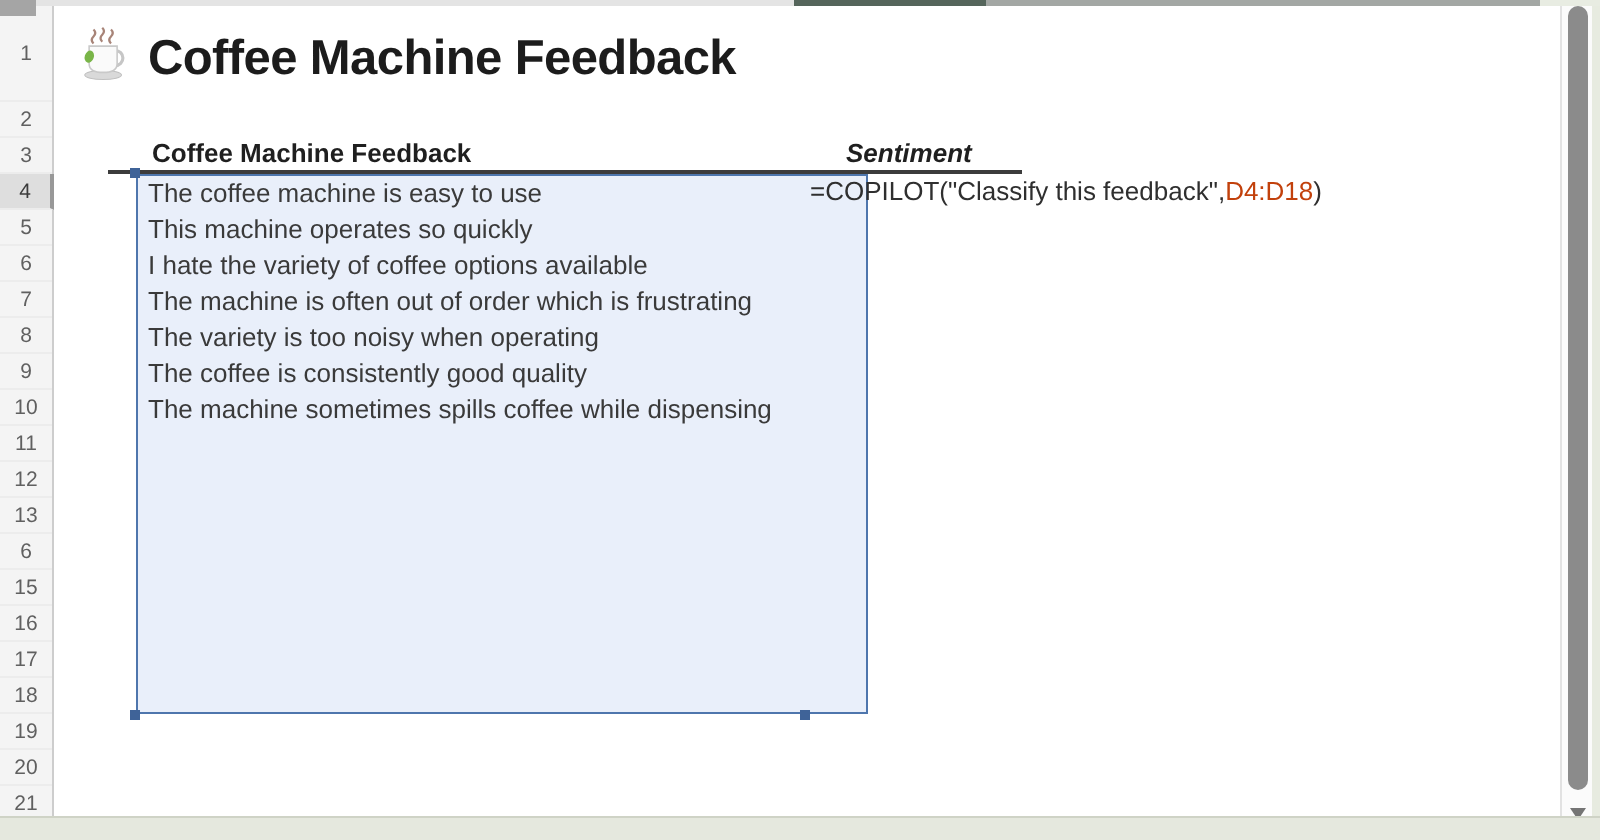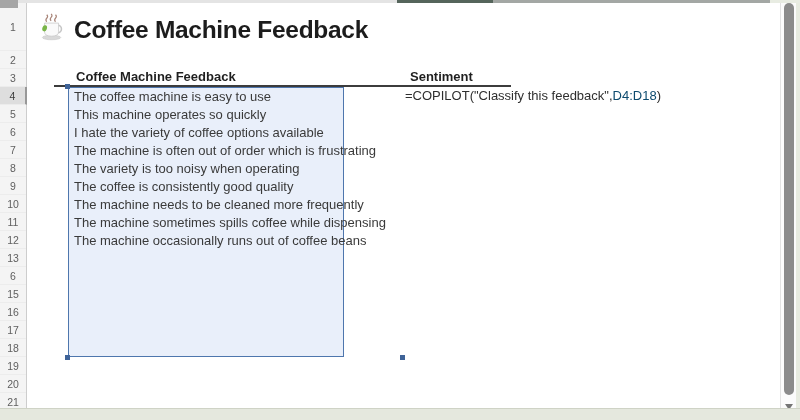--- a/index.html
+++ b/index.html
@@ -42,45 +42,45 @@
     font-size:24.5px;font-weight:700;color:#1c1c1c;letter-spacing:-0.3px;
     white-space:nowrap;
   }
 
   
   .col-header{
     position:absolute;top:69px;height:16px;line-height:16px;z-index:6;
     font-size:13px;font-weight:700;color:#1f1f1f;white-space:nowrap;
   }
   .hdr-feedback{left:76px;}
-  .hdr-sentiment{left:410px;}
+  .hdr-sentiment{left:423px;font-style:italic;}
   .hdr-underline{position:absolute;top:85px;height:2px;background:#3c3c3c;z-index:6;}
   .ul-feedback{left:54px;width:349px;}
   .ul-sentiment{left:403px;width:108px;}
 
   
   .range-selection{
-    position:absolute;left:68px;top:87px;width:276px;height:270px;
+    position:absolute;left:68px;top:87px;width:366px;height:270px;
     background:#e9effa;border:1px solid #4e76ad;box-sizing:border-box;z-index:4;
   }
   .range-selection .cell-row{
     height:18px;line-height:18px;padding-left:5px;
     font-size:13px;color:#3a3a3a;white-space:nowrap;overflow:visible;
   }
   .sel-handle{position:absolute;width:5px;height:5px;background:#3f6398;z-index:7;}
   .h-tl{left:65px;top:84px;}
   .h-bl{left:65px;top:355px;}
   .h-br{left:400px;top:355px;}
 
   
   .formula-cell{
     position:absolute;left:405px;top:87px;height:18px;line-height:18px;z-index:6;
     font-size:13px;color:#2f2f2f;white-space:nowrap;
   }
-  .formula-cell .ref{color:#0c4a6e;}
+  .formula-cell .ref{color:#c2410c;}
 
   
   .v-scrollbar{
     position:absolute;left:780px;top:3px;width:16px;height:405px;
     background:#fbfbfb;border-left:1px solid #e2e2e2;box-sizing:border-box;z-index:20;
   }
   .v-thumb{
     position:absolute;left:3px;top:0;width:10px;height:392px;
     background:#8b8b8b;border-radius:5px;
   }
@@ -179,28 +179,26 @@
 
     <div class="cell-row">The machine is often out of order which is frustrating</div>
 
 
     <div class="cell-row">The variety is too noisy when operating</div>
 
 
 
     <div class="cell-row">The coffee is consistently good quality</div>
 
-    <div class="cell-row">The machine needs to be cleaned more frequently</div>
 
 
     <div class="cell-row">The machine sometimes spills coffee while dispensing</div>
 
 
 
-    <div class="cell-row">The machine occasionally runs out of coffee beans</div>
   </div>
 <div class="sel-handle h-tl"></div>
 <div class="sel-handle h-bl"></div>
 <div class="sel-handle h-br"></div>
 
 <div class="formula-cell">
   <span>=COPILOT("Classify this feedback",</span><span class="ref">D4:D18</span><span>)</span>
 </div>
 
 <div class="v-scrollbar">

